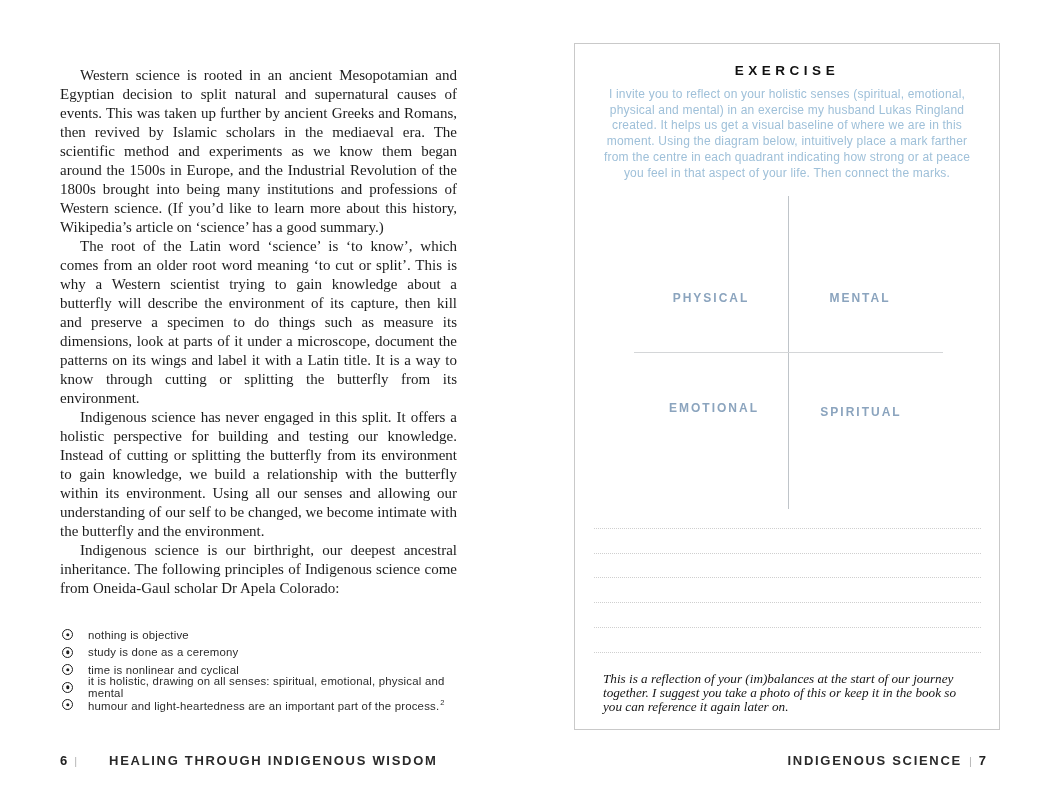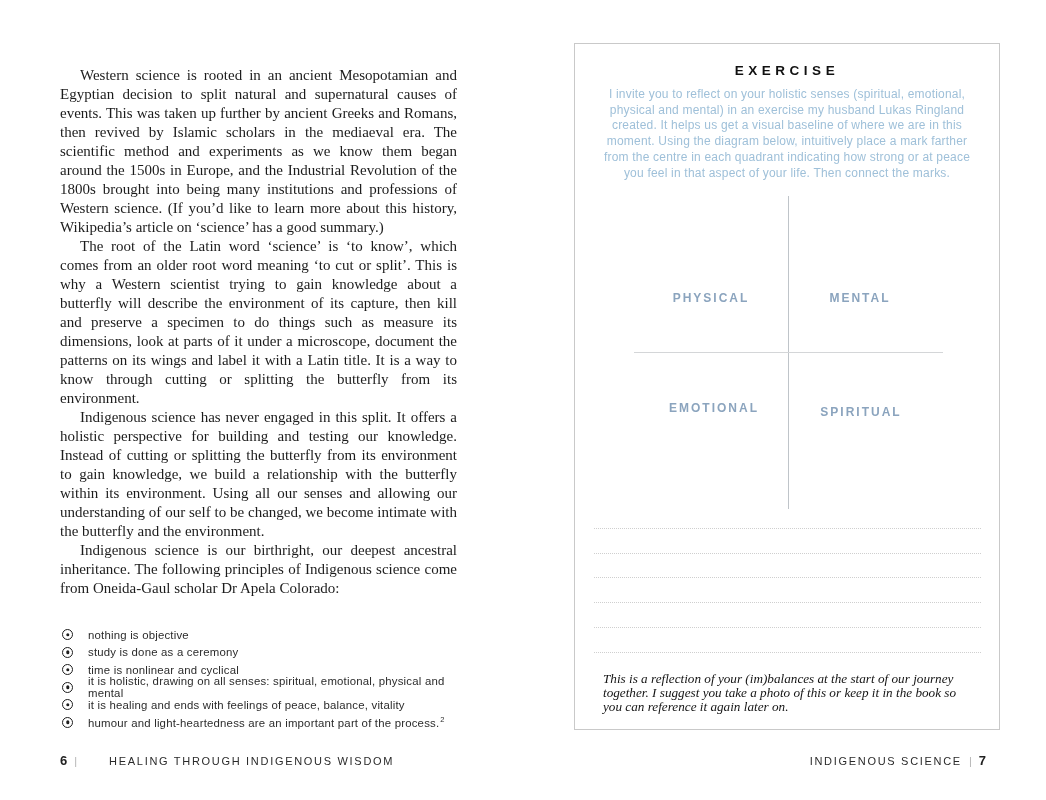--- a/index.html
+++ b/index.html
@@ -29,21 +29,21 @@
     transform:translate(-50%,-50%); background:#1d1d1d; border-radius:50%;
   }
   .bullets sup { font-size:7.5px; vertical-align:super; margin-left:1px; }
 
   
   .footer { position:absolute; top:751px; white-space:nowrap; font-family:"Liberation Sans", sans-serif; }
   .footer-left { left:60px; }
   .footer-right { right:60px; text-align:right; }
   .pagenum { font-weight:bold; font-size:13px; color:#222; }
   .sep { color:#b3b3b3; font-weight:normal; font-size:11px; margin:0 7px; }
-  .running-head { font-weight:normal; font-size:11px; letter-spacing:1.7px; color:#2a2a2a;padding-left:25px; }
+  .running-head { font-weight:bold; font-size:13px; letter-spacing:1.7px; color:#2a2a2a;padding-left:25px; }
 
   
   .exercise-box {
     position:absolute; left:574px; top:43px; width:426px; height:687px;
     border:1px solid #c9c9c9; background:#ffffff;
   }
   .ex-title {
     margin-top:19px; text-align:center;
     font-family:"Liberation Sans", sans-serif;
     font-weight:bold; font-size:13.5px; letter-spacing:4.5px; color:#111;
@@ -109,26 +109,20 @@
     <li>
       <span class="bullet-icon">
           <span class="dot"></span>
         </span>
       <span>it is holistic, drawing on all senses: spiritual, emotional, physical and mental</span>
     </li>
     <li>
       <span class="bullet-icon">
           <span class="dot"></span>
         </span>
-      <span>it is healing and ends with feelings of peace, balance, vitality</span>
-    </li>
-    <li>
-      <span class="bullet-icon">
-          <span class="dot"></span>
-        </span>
       <span><span>humour and light-heartedness are an important part of the process.</span><sup>2</sup></span>
     </li>
   </ul>
 </div>
 
 <div class="footer footer-left">
   <span class="pagenum">6</span><span class="sep">|</span><span class="running-head">HEALING THROUGH INDIGENOUS WISDOM</span>
 </div>
 
 <div class="exercise-box">

